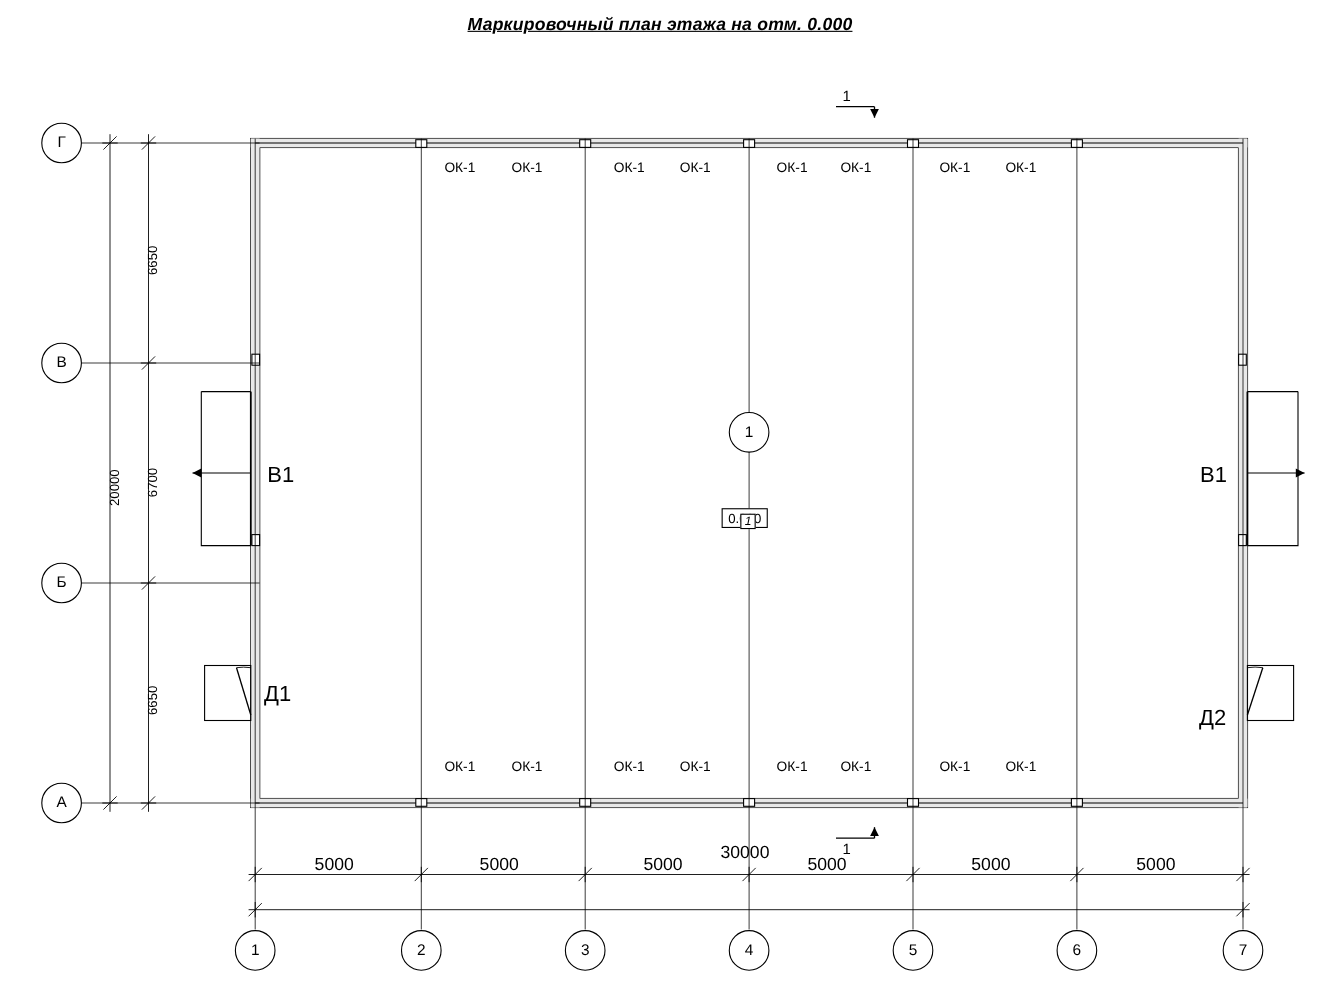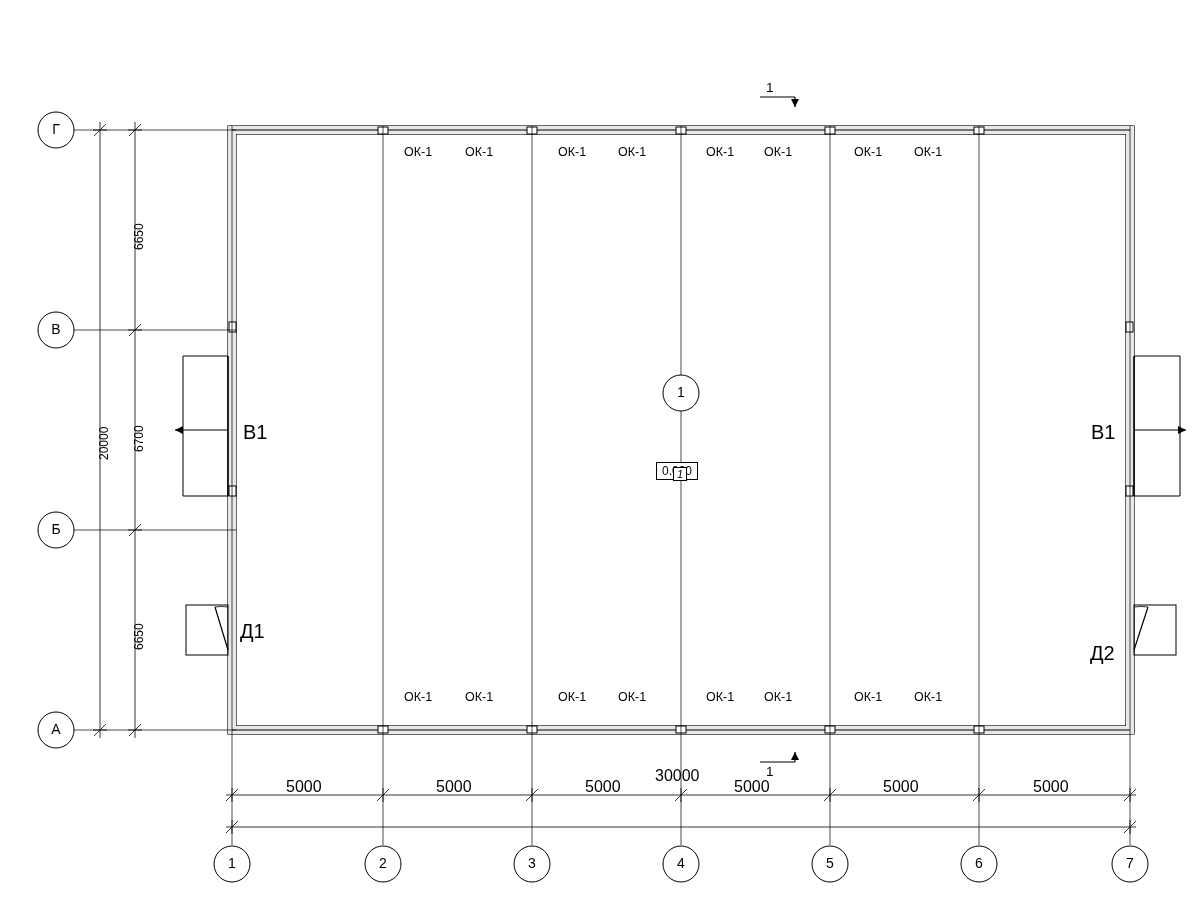--- a/index.html
+++ b/index.html
@@ -86,20 +86,21 @@
     position: absolute;
     font-size: 13.5px;
     white-space: nowrap;
   }
 </style>
 </head>
 <body>
 
 <div id="page">
 
+  <div class="title">Маркировочный план этажа на отм. 0.000</div>
 
   <svg class="plan" width="1200" height="900">
     <g stroke="#000" fill="none" stroke-width="1">
 
       <rect x="228" y="126" width="906" height="608" stroke-width="1.2" fill="none"></rect>
       <rect x="236" y="134" width="890" height="592" stroke-width="1.2" fill="none"></rect>
 
       <rect x="228" y="126" width="906" height="8" fill="#e8e8e8" stroke="none"></rect>
       <rect x="228" y="726" width="906" height="8" fill="#e8e8e8" stroke="none"></rect>
       <rect x="228" y="126" width="8" height="608" fill="#e8e8e8" stroke="none"></rect>

